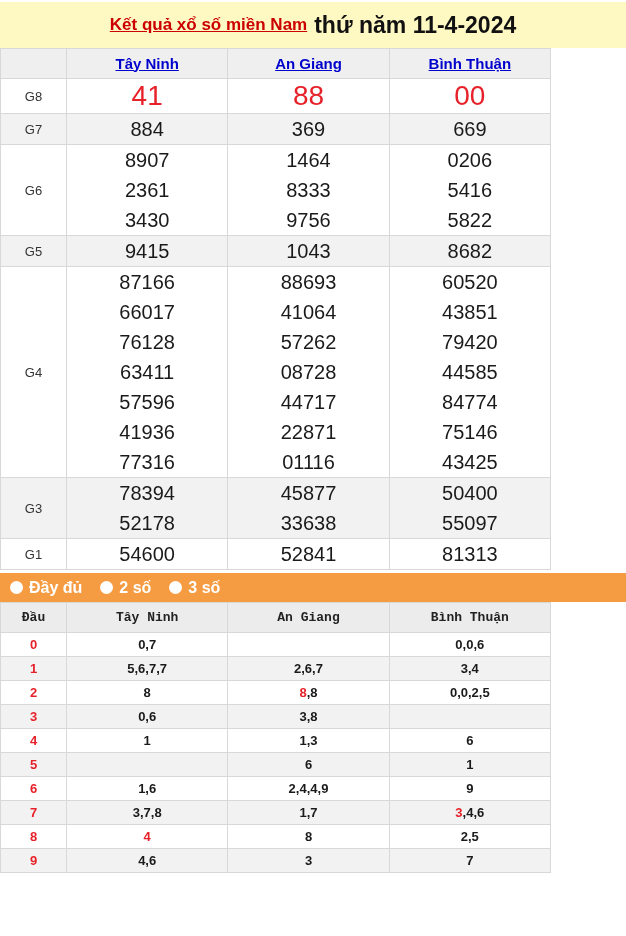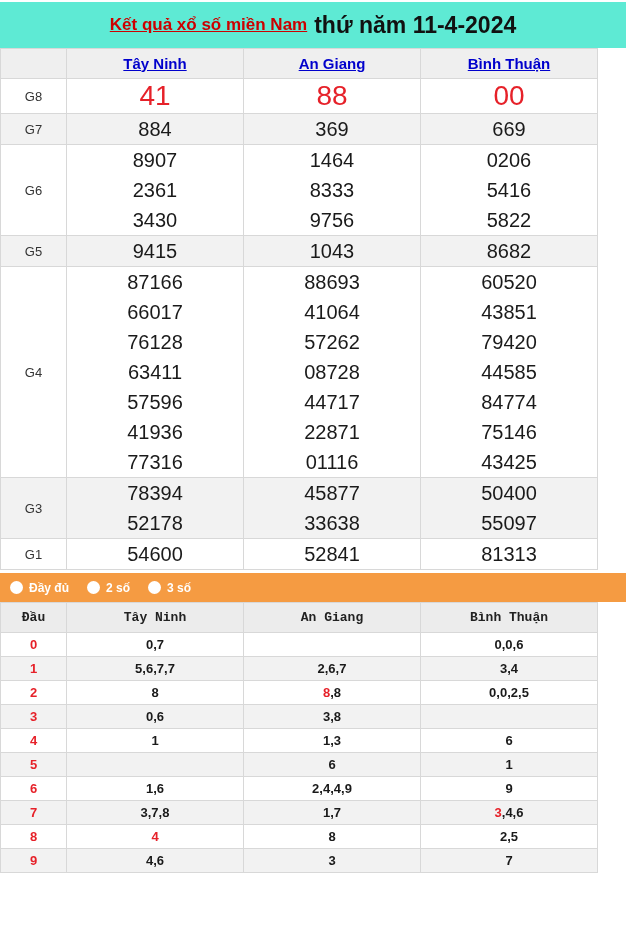--- a/index.html
+++ b/index.html
@@ -5,21 +5,21 @@
   html, body { margin: 0; padding: 0; background: #fff; }
   body {
     width: 626px;
     font-family: "Liberation Sans", sans-serif;
     color: #1a1a1a;
   }
   .page { width: 626px; }
 
   
   .banner {
-    background: #5eead4;
+    background: #fef9c3;
     height: 46px;
     display: flex;
     align-items: center;
     justify-content: center;
     gap: 7px;
     margin-top: 2px;
   }
   .banner a.title-link {
     color: #cc0000;
     font-weight: bold;
@@ -27,21 +27,21 @@
     text-decoration: underline;
     cursor: pointer;
   }
   .banner .title-date {
     color: #111;
     font-weight: bold;
     font-size: 23px;
   }
 
   
-  table { border-collapse: collapse; width: 598px; table-layout: fixed; }
+  table { border-collapse: collapse; width: 551px; table-layout: fixed; }
   table, th, td { border: 1px solid #d8d8d8; }
   .results col.label-col, .tails col.label-col { width: 66px; }
 
   .results thead th {
     background: #efefef;
     height: 27px;
     text-align: center;
   }
   .results thead a {
     color: #0000cc;
@@ -90,21 +90,21 @@
   .radio-circle {
     width: 13px;
     height: 13px;
     border-radius: 50%;
     background: #fff;
     display: inline-block;
   }
   .filter-option .opt-label {
     color: #fff;
     font-weight: bold;
-    font-size: 12px;
+    font-size: 16px;
   }
 
   
   .tails thead th {
     background: #ececec;
     height: 27px;
     font-size: 13px;
     font-weight: bold;
     color: #222;
     text-align: center;

